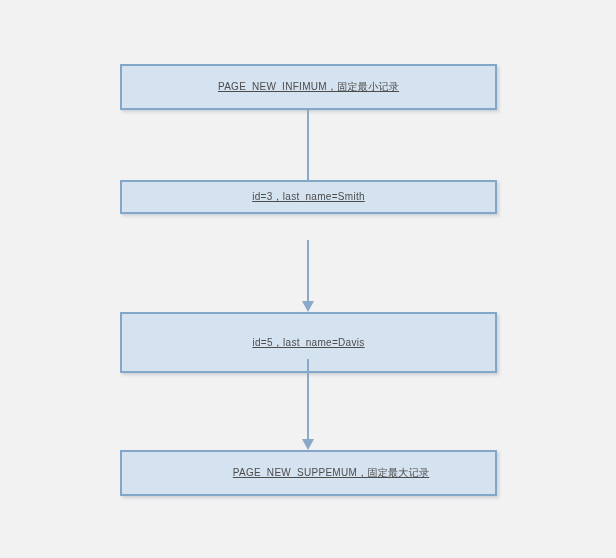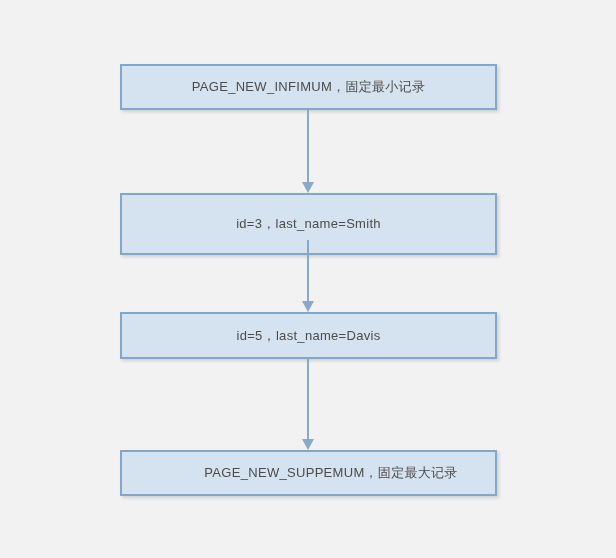--- a/index.html
+++ b/index.html
@@ -22,27 +22,28 @@
     box-sizing: border-box;
     background: var(--node-fill, #d5e2ef);
     border: 2px solid var(--node-border, #84a6c8);
     box-shadow: 2px 2px 3px rgba(100, 110, 120, 0.25);
     display: flex;
     align-items: center;
     justify-content: center;
   }
   .node-label {
     color: var(--text-color, #4c4c4c);
-    font-size: 13px;
+    font-size: 10px;
     letter-spacing: 0.3px;
     white-space: nowrap;
+    text-decoration: underline;
   }
   .node-1 { top: 64px;  height: 46px; }
-  .node-2 { top: 193px; height: 62px; }
-  .node-3 { top: 312px; height: 47px; }
+  .node-2 { top: 180px; height: 34px; }
+  .node-3 { top: 312px; height: 61px; }
   .node-4 { top: 450px; height: 46px; padding-left: 45px; }
 
   .arrow {
     position: absolute;
     left: 302px;
     width: 13px;
   }
   .arrow-1 { top: 110px; height: 83px; }
   .arrow-2 { top: 240px; height: 72px; }
   .arrow-3 { top: 359px; height: 91px; }

